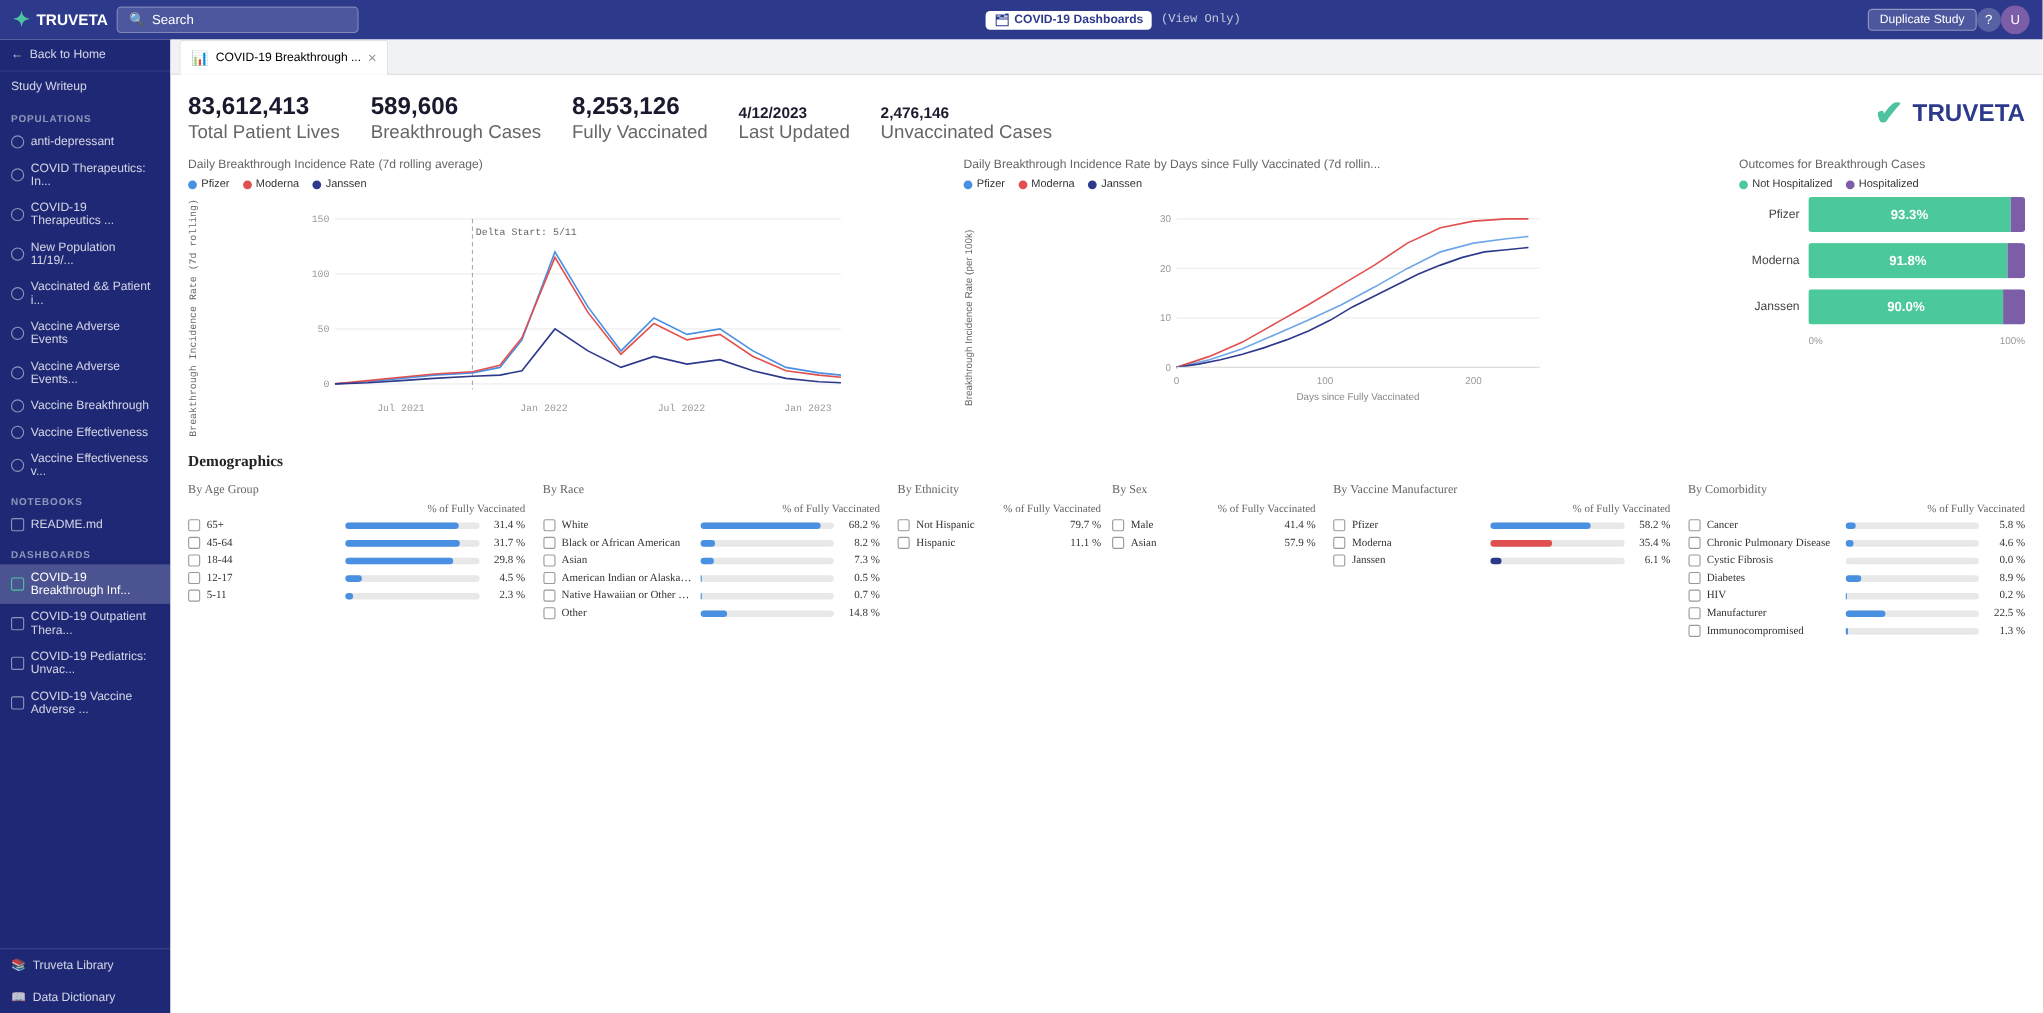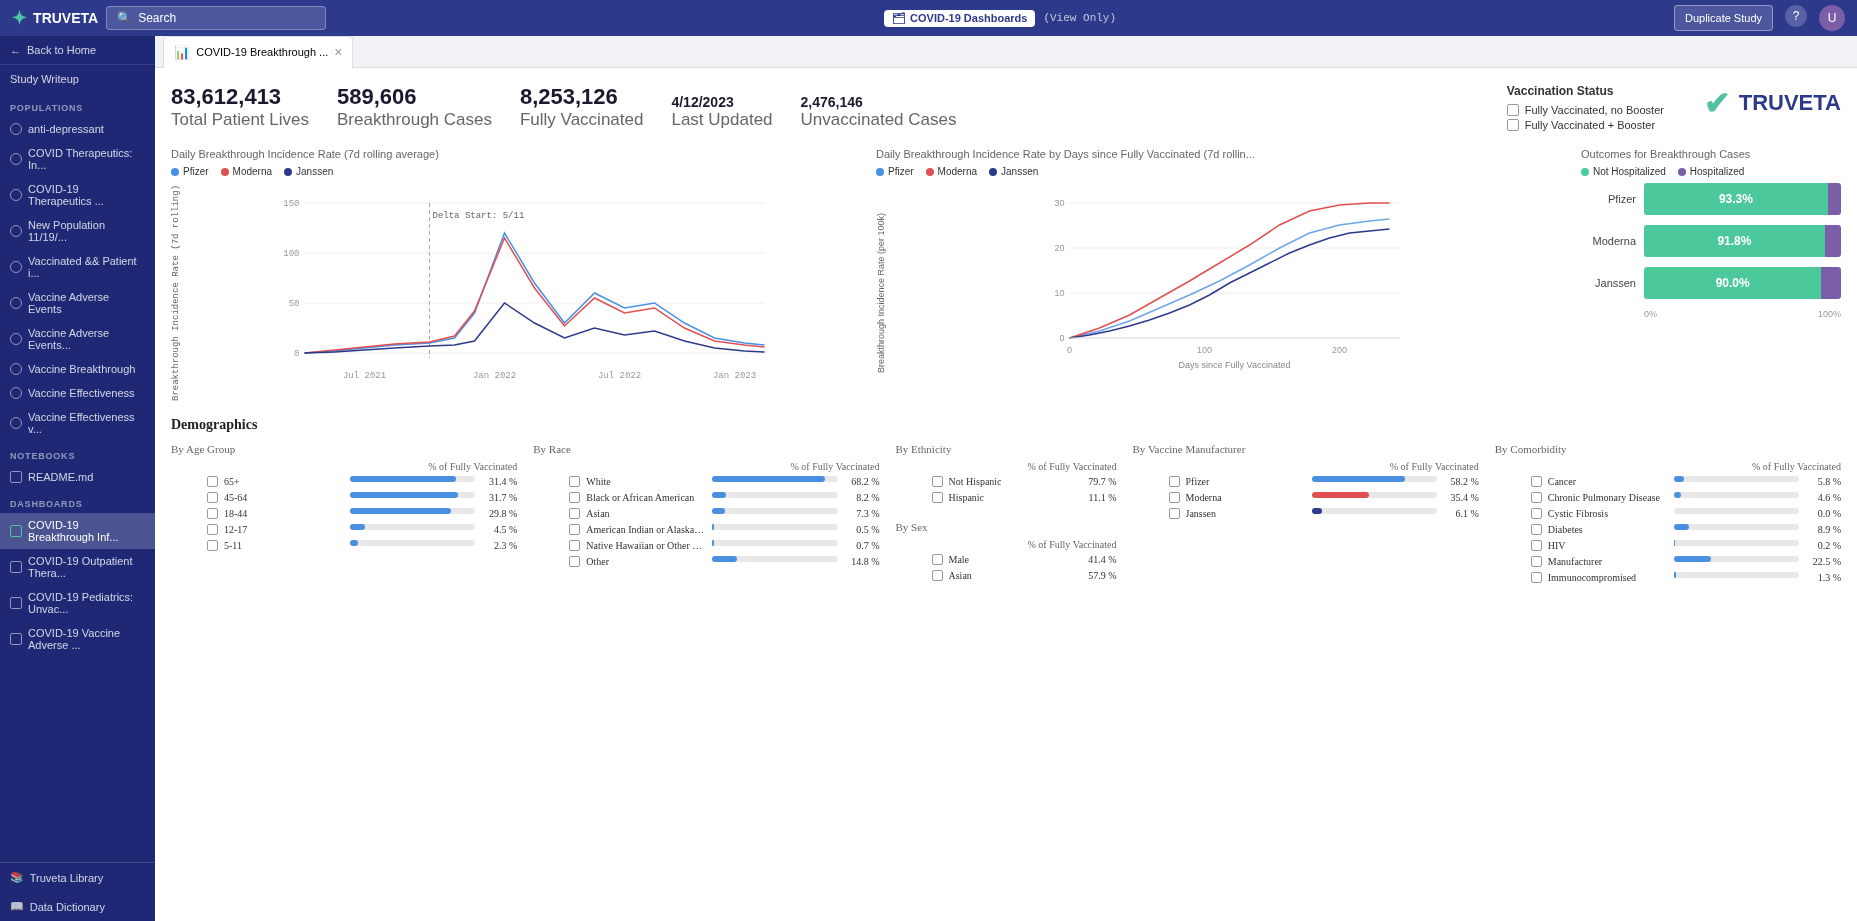--- a/index.html
+++ b/index.html
@@ -26,21 +26,21 @@
       color: white;
       font-size: 12px;
       width: 220px;
       display: flex;
       align-items: center;
       gap: 6px;
     }
     .top-nav-center { display: flex; align-items: center; gap: 8px; font-size: 12px; }
     .dashboard-badge { background: white; color: #2d3a8c; border-radius: 4px; padding: 2px 8px; font-size: 11px; font-weight: 600; display: flex; align-items: center; gap: 4px; }
     .view-only { font-size: 11px; color: rgba(255,255,255,0.7); font-family: Liberation Mono, monospace; }
-    .top-nav-right { display: flex; gap: 12px; }
+    .top-nav-right { display: flex; align-items: center; }
     .duplicate-btn { background: rgba(255,255,255,0.15); border: 1px solid rgba(255,255,255,0.4); color: white; border-radius: 4px; padding: 3px 10px; font-size: 11px; cursor: pointer; }
 
     
     .layout { display: flex; height: calc(100vh - 36px); }
 
     
     .sidebar {
       width: 155px;
       background: #1e2875;
       color: white;
@@ -145,21 +145,21 @@
     .bar-row { display: flex; align-items: center; gap: 8px; margin-bottom: 10px; }
     .bar-label { width: 55px; text-align: right; font-size: 11px; color: #444; }
 
     
     .demo-section { margin-top: 8px; font-family: Liberation Serif, serif; }
     .demo-title { font-size: 14px; font-weight: 600; color: #222; margin-bottom: 10px; }
     .demo-row { display: flex; gap: 16px; }
     .demo-block { flex: 1; }
     .demo-block-title { font-size: 11px; color: #666; margin-bottom: 6px; }
     .demo-col-header { font-size: 10px; color: #666; text-align: right; margin-bottom: 4px; }
-    .demo-item { display: flex; gap: 6px; margin-bottom: 5px; margin-left: 36px; }
+    .demo-item { display: flex; align-items: center; gap: 6px; margin-bottom: 5px; }
     .demo-checkbox { width: 11px; height: 11px; border: 1px solid #999; border-radius: 2px; flex-shrink: 0; }
     .demo-bar-label { font-size: 10px; color: #333; width: 120px; white-space: nowrap; overflow: hidden; text-overflow: ellipsis; }
     .demo-bar-track { flex: 1; height: 6px; background: #e8e8e8; border-radius: 3px; }
     .demo-bar-fill { height: 100%; border-radius: 3px; }
     .demo-pct { font-size: 10px; color: #333; width: 36px; text-align: right; }
 
     .blue-bar { background: #4a90e2; }
     .red-bar { background: #e05050; }
     .dark-blue-bar { background: #2d3a8c; }
 
@@ -310,31 +310,20 @@
           <div style="margin-top: 10px;">
             <div class="stat-value" style="font-size:14px;">4/12/2023</div>
             <div class="stat-label">Last Updated</div>
           </div>
           <div style="margin-top: 10px;">
             <div class="stat-value" style="font-size:14px;">2,476,146</div>
             <div class="stat-label">Unvaccinated Cases</div>
           </div>
         </div>
 
-        <div style="margin-left:auto;">
-          <div class="vaccination-title">Vaccination Status</div>
-          <div class="vaccination-item">
-            <div class="checkbox"></div>
-            <span>Fully Vaccinated, no Booster</span>
-          </div>
-          <div class="vaccination-item">
-            <div class="checkbox"></div>
-            <span>Fully Vaccinated + Booster</span>
-          </div>
-        </div>
 
         <div style="margin-left:20px;">
           <div class="truveta-logo">
             <span style="color:#4fc3a1; font-size:32px;">✔</span>
             <span style="font-size:22px; font-weight:700; color:#2d3a8c;">TRUVETA</span>
           </div>
         </div>
       </div>
 
       <div style="display:flex; gap:16px; margin-bottom:14px;">
@@ -575,21 +564,21 @@
             <div class="demo-item">
               <div class="demo-checkbox"></div>
               <div class="demo-bar-label">Other</div>
               <div class="demo-bar-track">
                   <div class="demo-bar-fill blue-bar" style="width:20%;"></div>
                 </div>
               <div class="demo-pct">14.8 %</div>
             </div>
           </div>
 
-          <div style="display:flex; flex-direction:column; gap:10px; min-width:190px;">
+          <div style="display:flex; flex-direction:row; gap:10px; min-width:190px;">
             <div class="demo-block">
               <div class="demo-block-title">By Ethnicity</div>
               <div class="demo-col-header">% of Fully Vaccinated</div>
               <div class="demo-item">
                 <div class="demo-checkbox"></div>
                 <div class="demo-bar-label">Not Hispanic</div>
                 <div class="demo-bar-track">
                     <div class="demo-bar-fill blue-bar" style="width:95%;"></div>
                   </div>
                 <div class="demo-pct">79.7 %</div>

